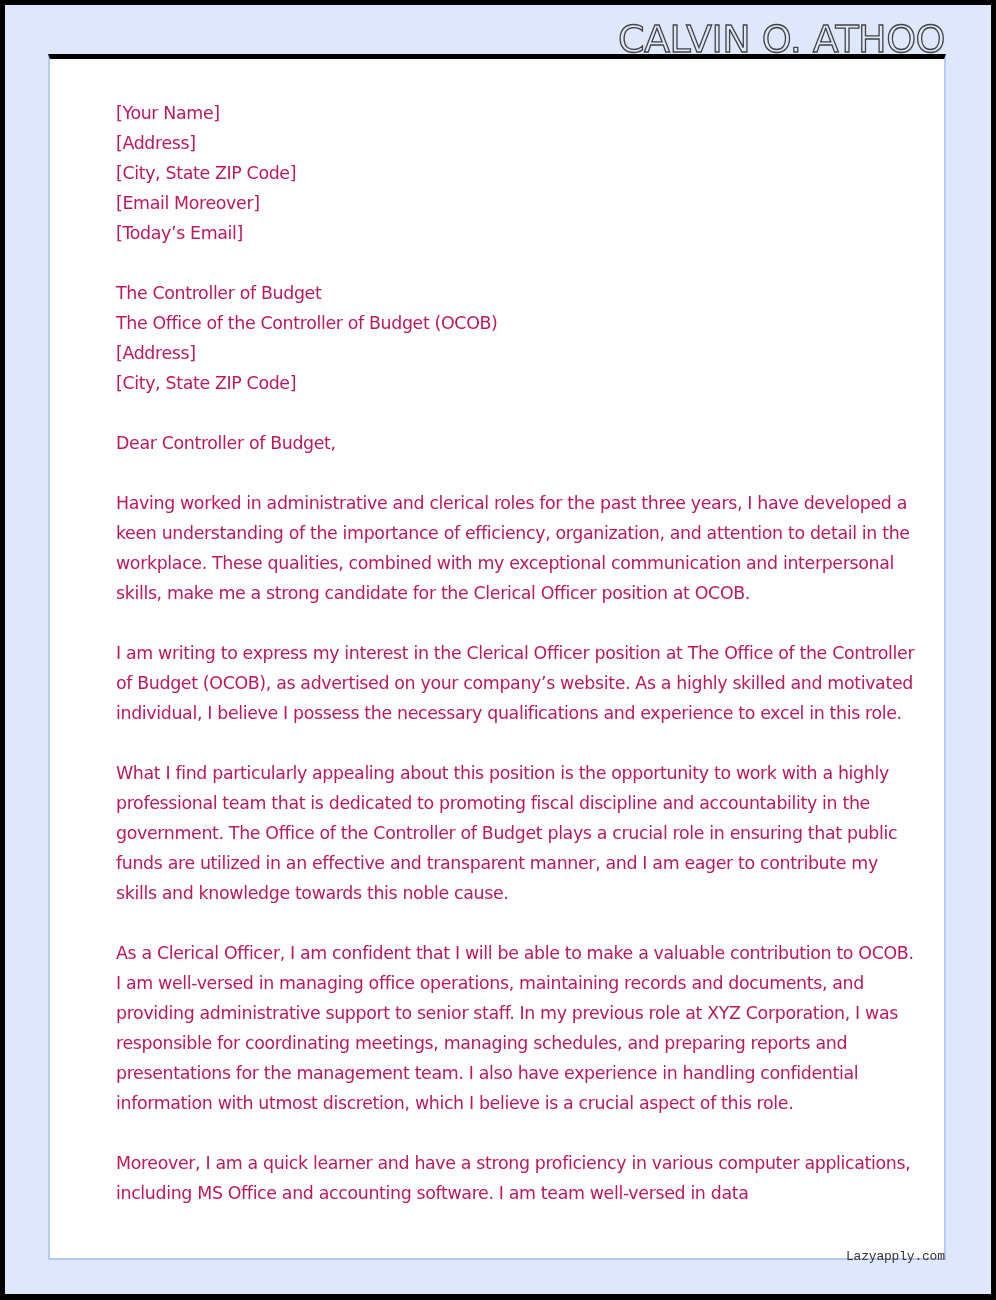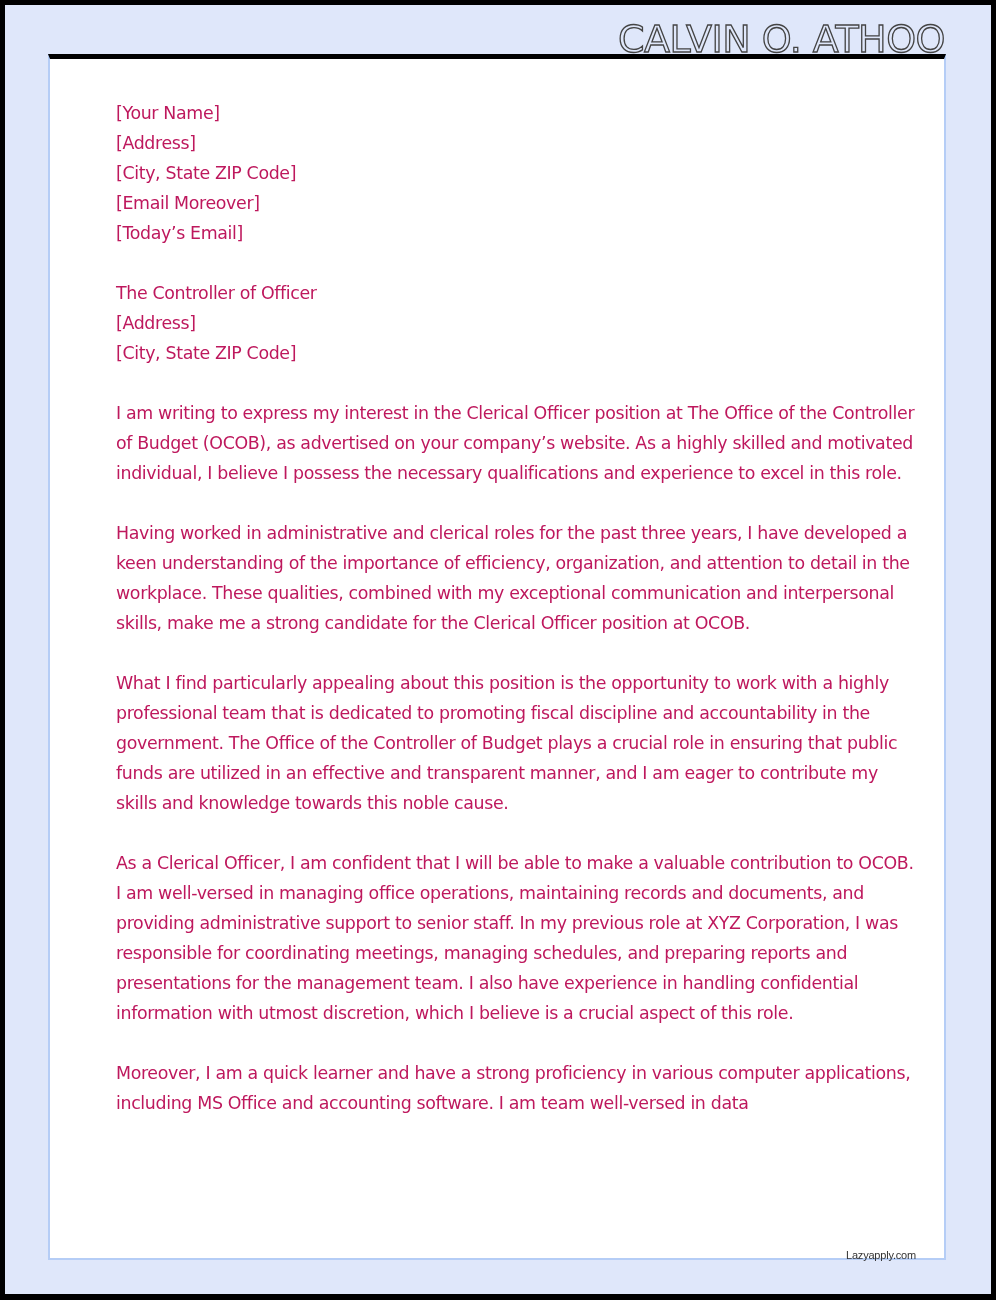--- a/index.html
+++ b/index.html
@@ -33,45 +33,47 @@
       position: absolute; left: 95px; top: 93px; width: 800px;
       font-family: "DejaVu Sans", sans-serif;
       font-size: 17.4px; line-height: 30px; color: #be185d;
       letter-spacing: -0.35px;
       margin-left: 16px;
     }
     .content p { margin: 0 0 30px 0; }
     .content .line { display: block; }
     .watermark {
       position: absolute; left: 841px; top: 1244px;
-      font-family: Liberation Sans, sans-serif;
-      font-size: 11px; color: #333; letter-spacing: -0.2px;
+      font-family: Liberation Mono, monospace;
+      font-size: 13px; color: #333; letter-spacing: -0.2px;
     }
   </style>
 </head>
 <body>
 
 <div class="frame">
   <div class="name">CALVIN O. ATHOO</div>
   <div class="card"></div>
 
   <div class="content">
     <p>
       <span class="line">[Your Name]</span>
       <span class="line">[Address]</span>
       <span class="line">[City, State ZIP Code]</span>
       <span class="line">[Email Moreover]</span>
       <span class="line">[Today’s Email]</span>
     </p>
     <p>
-      <span class="line">The Controller of Officer</span>
+      <span class="line">The Controller of Budget</span>
+      <span class="line">The Office of the Controller of Budget (OCOB)</span>
       <span class="line">[Address]</span>
       <span class="line">[City, State ZIP Code]</span>
     </p>
+    <p>Dear Controller of Budget,</p>
+    <p>Having worked in administrative and clerical roles for the past three years, I have developed a keen understanding of the importance of efficiency, organization, and attention to detail in the workplace. These qualities, combined with my exceptional communication and interpersonal skills, make me a strong candidate for the Clerical Officer position at OCOB.</p>
     <p>I am writing to express my interest in the Clerical Officer position at The Office of the Controller of Budget (OCOB), as advertised on your company’s website. As a highly skilled and motivated individual, I believe I possess the necessary qualifications and experience to excel in this role.</p>
-    <p>Having worked in administrative and clerical roles for the past three years, I have developed a keen understanding of the importance of efficiency, organization, and attention to detail in the workplace. These qualities, combined with my exceptional communication and interpersonal skills, make me a strong candidate for the Clerical Officer position at OCOB.</p>
     <p>What I find particularly appealing about this position is the opportunity to work with a highly professional team that is dedicated to promoting fiscal discipline and accountability in the government. The Office of the Controller of Budget plays a crucial role in ensuring that public funds are utilized in an effective and transparent manner, and I am eager to contribute my skills and knowledge towards this noble cause.</p>
     <p>As a Clerical Officer, I am confident that I will be able to make a valuable contribution to OCOB. I am well-versed in managing office operations, maintaining records and documents, and providing administrative support to senior staff. In my previous role at XYZ Corporation, I was responsible for coordinating meetings, managing schedules, and preparing reports and presentations for the management team. I also have experience in handling confidential information with utmost discretion, which I believe is a crucial aspect of this role.</p>
     <p>Moreover, I am a quick learner and have a strong proficiency in various computer applications, including MS Office and accounting software. I am team well-versed in data</p>
   </div>
 
   <div class="watermark">Lazyapply.com</div>
 </div>
 
 </body></html>

